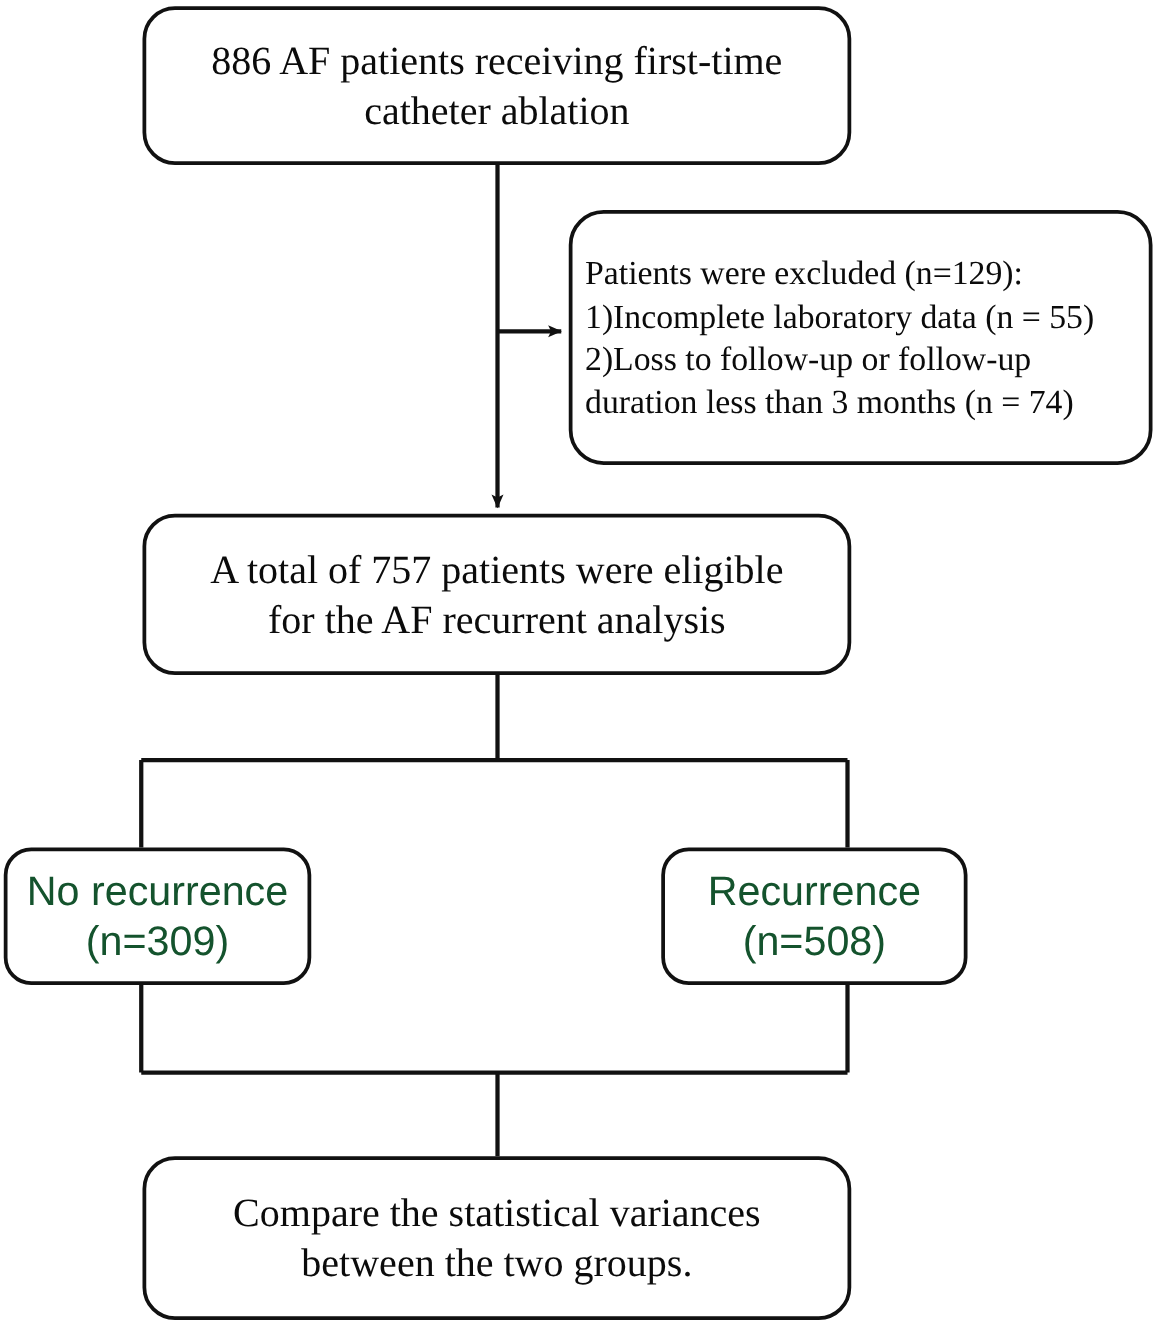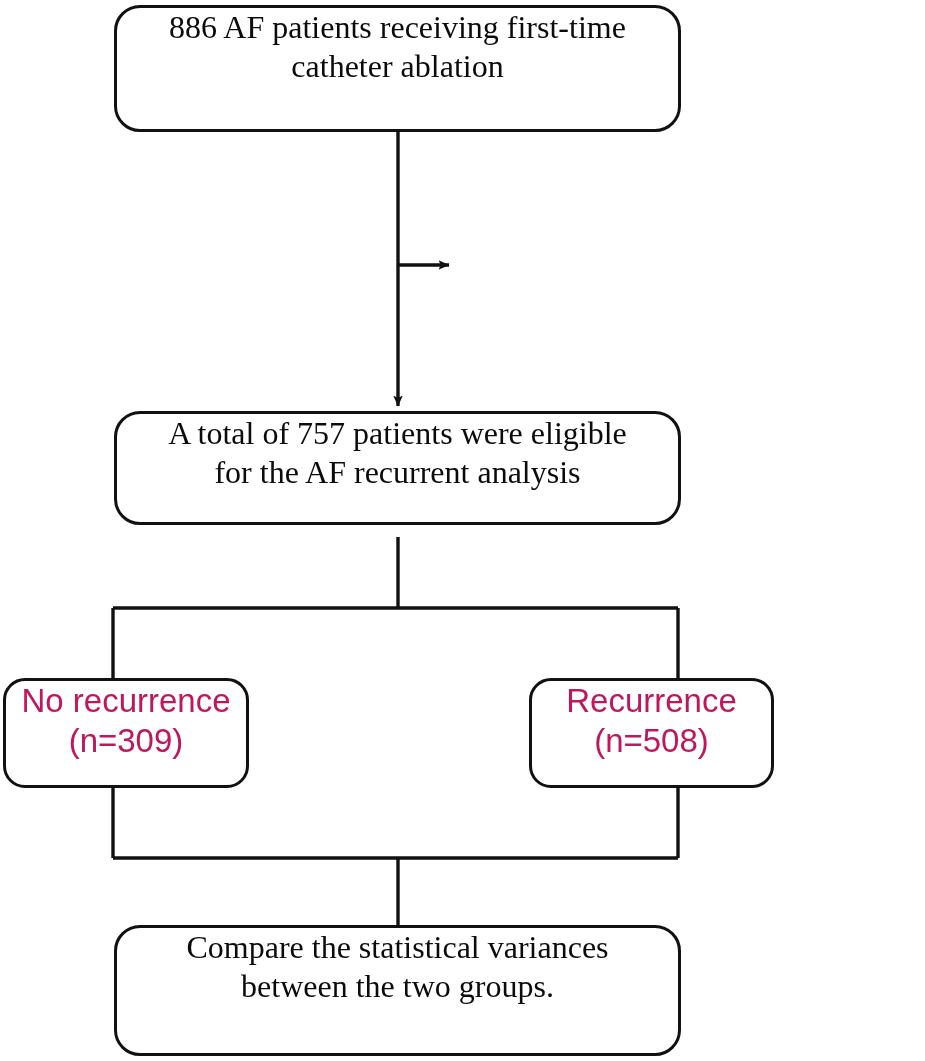--- a/index.html
+++ b/index.html
@@ -21,39 +21,40 @@
     top: 0;
     width: 925px;
     height: 1061px;
   }
   .node {
     position: absolute;
     box-sizing: border-box;
     border: 3px solid #111111;
     background: #ffffff;
     display: flex;
+    align-items: center;
     justify-content: center;
     z-index: 2;
   }
   .node .node-text {
     display: block;
     width: 100%;
     white-space: pre-line;
     line-height: 1.22;
   }
   
   .node-serif .node-text {
     font-family: "Liberation Serif", "DejaVu Serif", serif;
     color: #0b0b0b;
     text-align: center;
   }
   
   .node-sans .node-text {
     font-family: "Liberation Sans", "DejaVu Sans", sans-serif;
-    color: #be185d;
+    color: #14532d;
     text-align: center;
   }
 
   #node-enrollment {
     left: 114px;  top: 5px;
     width: 567px; height: 127px;
     border-radius: 26px;
   }
   #node-enrollment .node-text { font-size: 32px; padding: 0 14px; }
 
@@ -65,21 +66,21 @@
   }
   #node-exclusion .node-text {
     font-size: 27px;
     text-align: left;
     padding: 0 6px 0 10px;
     line-height: 1.27;
   }
 
   #node-eligible {
     left: 114px;  top: 411px;
-    width: 567px; height: 114px;
+    width: 567px; height: 129px;
     border-radius: 26px;
   }
   #node-eligible .node-text { font-size: 32px; padding: 0 14px; }
 
   #node-no-recurrence {
     left: 3px;    top: 678px;
     width: 246px; height: 110px;
     border-radius: 22px;
   }
   #node-no-recurrence .node-text { font-size: 33px; padding: 0 4px; }
@@ -128,20 +129,26 @@
       <path d="M113,858 L678,858"></path>
       <path d="M398,858 L398,925"></path>
     </g>
   </svg>
 
   <div class="node node-serif" id="node-enrollment">
     <span class="node-text">886 AF patients receiving first-time
 catheter ablation</span>
   </div>
 
+  <div class="node node-serif" id="node-exclusion">
+    <span class="node-text">Patients were excluded (n=129):
+1)Incomplete laboratory data (n = 55)
+2)Loss to follow-up or follow-up
+duration less than 3 months (n = 74)</span>
+  </div>
 
   <div class="node node-serif" id="node-eligible">
     <span class="node-text">A total of 757 patients were eligible
 for the AF recurrent analysis</span>
   </div>
 
   <div class="node node-sans" id="node-no-recurrence">
     <span class="node-text">No recurrence
 (n=309)</span>
   </div>

